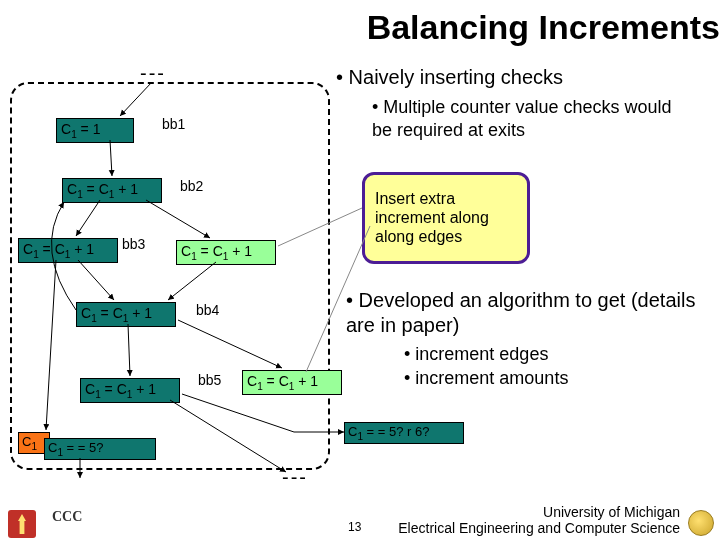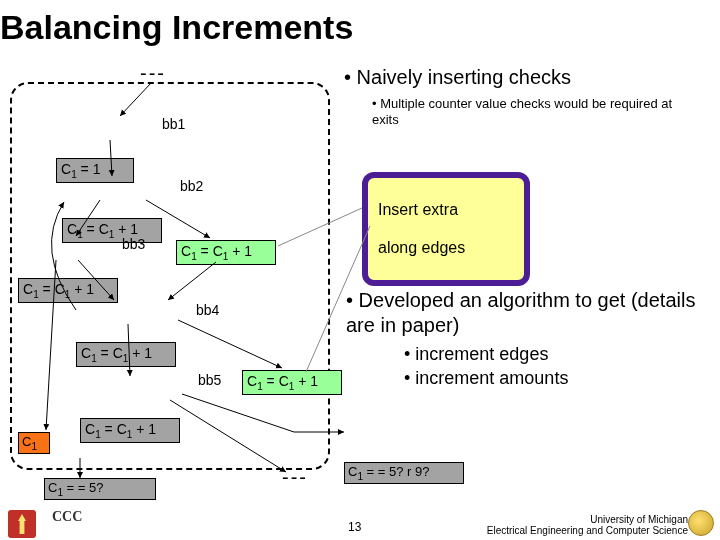--- a/index.html
+++ b/index.html
@@ -6,46 +6,46 @@
   body {
     margin: 0;
     width: 720px;
     height: 540px;
     font-family: Arial, Helvetica, sans-serif;
     background: #fff;
     position: relative;
     overflow: hidden;
   }
   .title {
-    text-align: left;
+    text-align: right;
     font-size: 34px;
     font-weight: bold;
     margin-top: 8px;
   }
   .bullet-main {
     font-size: 20px;
     position: absolute;
   }
   .bullet-sub {
-    font-size: 13px;
+    font-size: 18px;
     position: absolute;
   }
   .bullet-sub2 {
     font-size: 18px;
     position: absolute;
   }
   .dot::before {
     content: "• ";
   }
   .callout {
     position: absolute;
     background: #ffff99;
-    border: 6px solid #4c1d95;
+    border: 3px solid #4c1d95;
     border-radius: 12px;
-    padding: 22px 10px;
+    padding: 14px 10px;
     font-size: 16px;
     line-height: 1.2;
   }
   .diagram {
     position: absolute;
     left: 10px;
     top: 82px;
     width: 320px;
     height: 388px;
     border: 2px dashed #000;
@@ -66,21 +66,21 @@
     letter-spacing: 2px;
   }
   .node {
     position: absolute;
     border: 1px solid #000;
     background: #fff;
     font-size: 14px;
     padding: 2px 4px;
     white-space: nowrap;
   }
-  .node.purple { background: #a3a3a3; margin-top: 40px; }
+  .node.purple { background: #0f766e; }
   .node.green { background: #99ff99; }
   .node.small { font-size: 13px; padding: 1px 3px; }
   sub { font-size: 10px; vertical-align: sub; }
   .bb-label {
     position: absolute;
     font-size: 14px;
   }
   svg.conn {
     position: absolute;
     left: 0;
@@ -91,23 +91,23 @@
   }
   .page-num {
     position: absolute;
     left: 348px;
     bottom: 6px;
     font-size: 12px;
     margin-top: 46px;
   }
   .univ {
     position: absolute;
-    right: 32px;
+    right: 40px;
     bottom: 4px;
-    font-size: 10px;
+    font-size: 14px;
     text-align: right;
     line-height: 1.1;
   }
   .seal {
     position: absolute;
     right: 6px;
     bottom: 4px;
     width: 26px;
     height: 26px;
     border-radius: 50%;
@@ -147,26 +147,26 @@
   }
   .logo-text .big { font-size: 14px; font-style: normal; }
 </style>
 </head>
 <body>
 
 <div class="title">Balancing Increments</div>
 
 <div class="entry-dash">---</div>
 
-<div class="bullet-main dot" style="left:344px; top:66px">Naively inserting checks</div>
+<div class="bullet-main dot" style="left:336px; top:66px">Naively inserting checks</div>
 <div class="bullet-sub dot" style="left:372px; top:96px; width:320px; line-height:1.25">Multiple counter value checks would be required at exits</div>
 
 <div class="callout" style="left:362px; top:172px; width:168px">
   <span>Insert extra</span><br>
-  <br>
+  <span>increment along</span><br>
   <span>along edges</span>
 </div>
 
 <div class="bullet-main dot" style="left:346px; top:288px; width:350px; line-height:1.25">Developed an algorithm to get (details are in paper)</div>
 <div class="bullet-sub2 dot" style="left:404px; top:344px">increment edges</div>
 <div class="bullet-sub2 dot" style="left:404px; top:368px">increment amounts</div>
 
 <div class="diagram"></div>
 
 <div class="node purple" style="left:56px; top:118px; width:78px">
@@ -203,21 +203,21 @@
 </div>
 
 <div class="node small" style="left:18px; top:432px; width:32px; background:#f97316">
   <span>C</span><sub>1</sub>
 </div>
 <div class="node purple small" style="left:44px; top:438px; width:112px">
   <span>C</span><sub>1</sub><span> = = 5?</span>
 </div>
 
 <div class="node purple small" style="left:344px; top:422px; width:120px">
-  <span>C</span><sub>1</sub><span> = = 5? r 9?</span>
+  <span>C</span><sub>1</sub><span> = = 5? r 6?</span>
 </div>
 
 <div class="exit-dash">---</div>
 
 <svg class="conn">
   <defs>
     <marker id="arr" markerWidth="8" markerHeight="8" refX="6" refY="3" orient="auto">
       <path d="M0,0 L6,3 L0,6 Z" fill="#000"></path>
     </marker>
   </defs>

